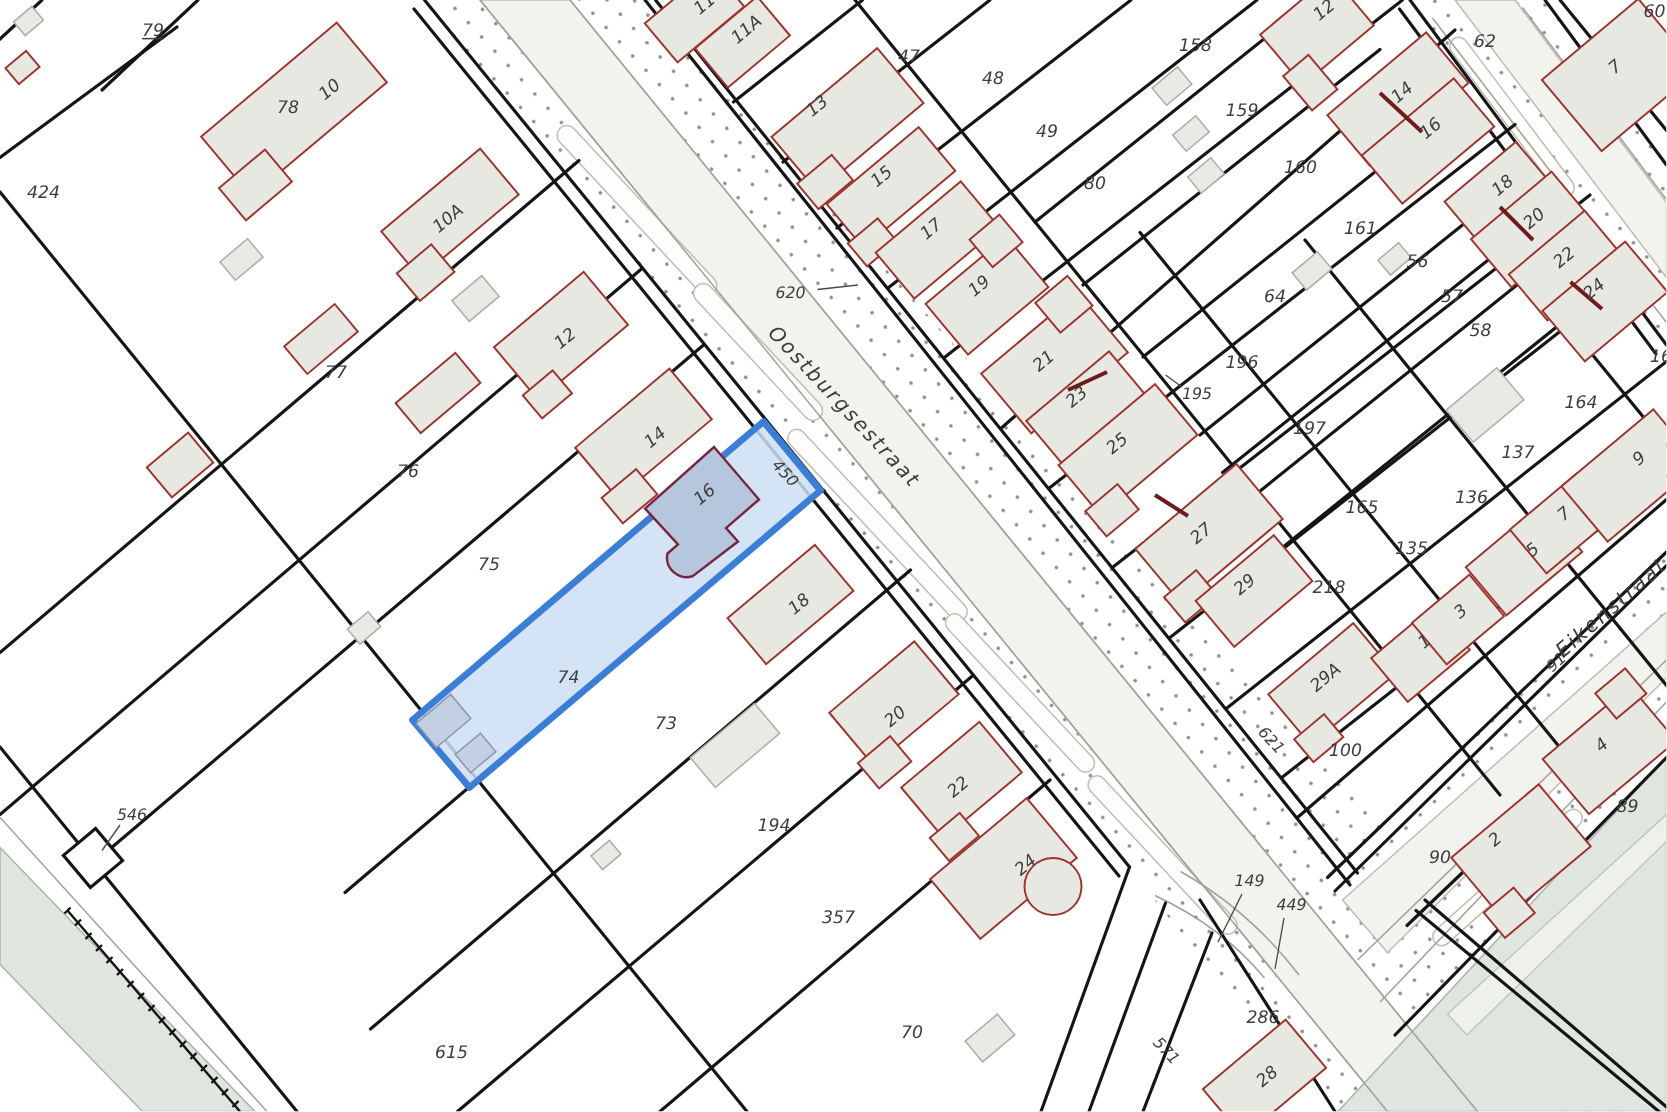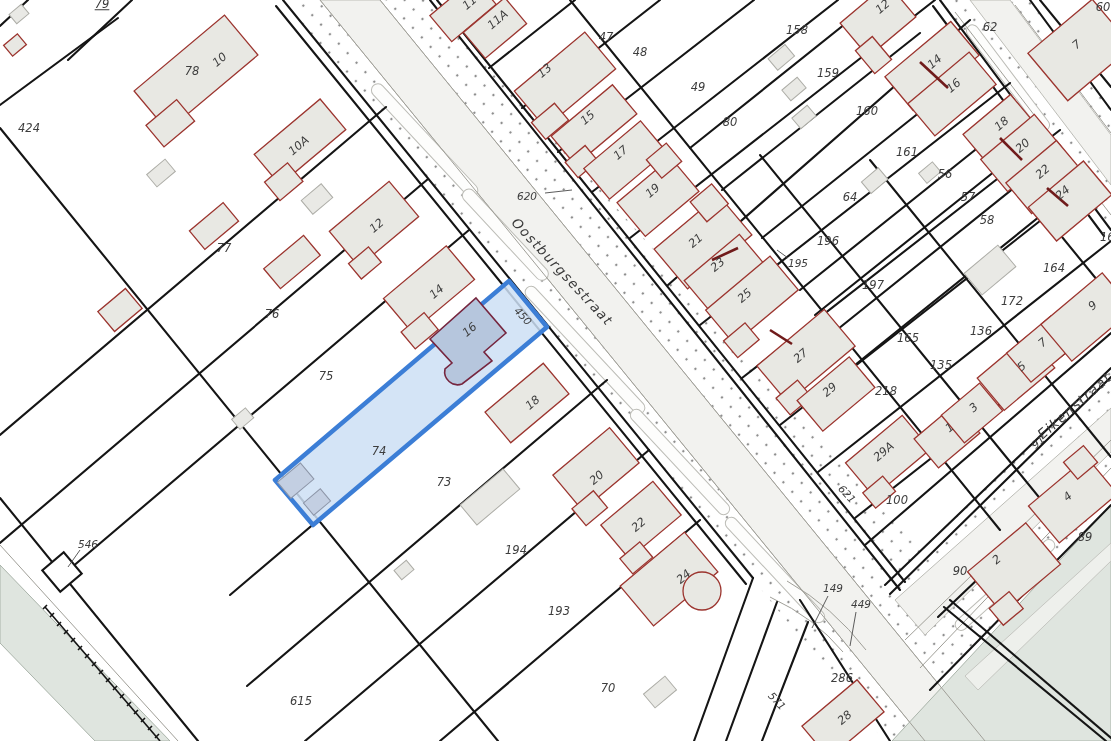--- a/index.html
+++ b/index.html
@@ -377,50 +377,50 @@
     <path class="leader" d="M545,193 L572,190"></path>
     <path class="leader" d="M80,550 L68,567"></path>
     <path class="leader" d="M788,258 L777,250"></path>
     <path class="leader" d="M828,596 L812,628"></path>
     <path class="leader" d="M856,612 L850,646"></path>
   </g>
 </svg>
 
 <div id="labels">
       <span class="lbl k-p" style="left: 29px; top: 129px;">424</span>
-      <span class="lbl k-p" style="left: 102px; top: 5px; text-decoration: underline;">79</span>
+      <span class="lbl k-p" style="left: 102px; top: 21px; text-decoration: underline;">79</span>
       <span class="lbl k-p" style="left: 192px; top: 36px; margin-top: 36px;">78</span>
       <span class="lbl k-p" style="left: 224px; top: 249px;">77</span>
       <span class="lbl k-p" style="left: 272px; top: 315px;">76</span>
       <span class="lbl k-p" style="left: 326px; top: 377px;">75</span>
       <span class="lbl k-p" style="left: 379px; top: 424px; margin-top: 28px;">74</span>
       <span class="lbl k-p" style="left: 444px; top: 483px;">73</span>
       <span class="lbl k-p" style="left: 516px; top: 551px;">194</span>
-      <span class="lbl k-p" style="left: 559px; top: 612px;">193</span>
+      <span class="lbl k-p" style="left: 559px; top: 612px;">357</span>
       <span class="lbl k-p" style="left: 608px; top: 689px;">70</span>
       <span class="lbl k-p" style="left: 301px; top: 702px;">615</span>
       <span class="lbl k-p" style="left: 606px; top: 38px;">47</span>
-      <span class="lbl k-p" style="left: 640px; top: 53px; text-align: right;">48</span>
+      <span class="lbl k-p" style="left: 662px; top: 53px; text-align: right;">48</span>
       <span class="lbl k-p" style="left: 698px; top: 88px;">49</span>
       <span class="lbl k-p" style="left: 730px; top: 123px;">80</span>
       <span class="lbl k-p" style="left: 797px; top: 31px;">158</span>
       <span class="lbl k-p" style="left: 828px; top: 74px; text-align: center;">159</span>
       <span class="lbl k-p" style="left: 867px; top: 112px;">160</span>
       <span class="lbl k-p" style="left: 907px; top: 153px;">161</span>
       <span class="lbl k-p" style="left: 803px; top: 198px; margin-left: 47px;">64</span>
       <span class="lbl k-p" style="left: 945px; top: 175px;">56</span>
       <span class="lbl k-p" style="left: 968px; top: 198px;">57</span>
       <span class="lbl k-p" style="left: 987px; top: 221px;">58</span>
       <span class="lbl k-p" style="left: 828px; top: 242px;">196</span>
       <span class="lbl k-p" style="left: 873px; top: 286px;">197</span>
       <span class="lbl k-p" style="left: 908px; top: 339px;">165</span>
       <span class="lbl k-p" style="left: 941px; top: 366px;">135</span>
       <span class="lbl k-p" style="left: 886px; top: 392px;">218</span>
       <span class="lbl k-p" style="left: 981px; top: 332px;">136</span>
-      <span class="lbl k-p" style="left: 1012px; top: 302px;">172</span>
+      <span class="lbl k-p" style="left: 1012px; top: 302px;">137</span>
       <span class="lbl k-p" style="left: 1087px; top: 238px; margin-left: 24px;">163</span>
       <span class="lbl k-p" style="left: 1054px; top: 269px;">164</span>
       <span class="lbl k-p" style="left: 897px; top: 501px;">100</span>
       <span class="lbl k-p" style="left: 842px; top: 679px;">286</span>
       <span class="lbl k-p" style="left: 990px; top: 28px;">62</span>
       <span class="lbl k-p" style="left: 1103px; top: 8px;">60</span>
       <span class="lbl k-p" style="left: 1085px; top: 538px;">89</span>
       <span class="lbl k-p" style="left: 960px; top: 572px;">90</span>
       <span class="lbl k-h" style="left: 220px; top: 60px; transform: translate(-50%, -50%) rotate(-40deg);">10</span>
       <span class="lbl k-h" style="left: 299px; top: 146px; transform: translate(-50%, -50%) rotate(-40deg);">10A</span>

